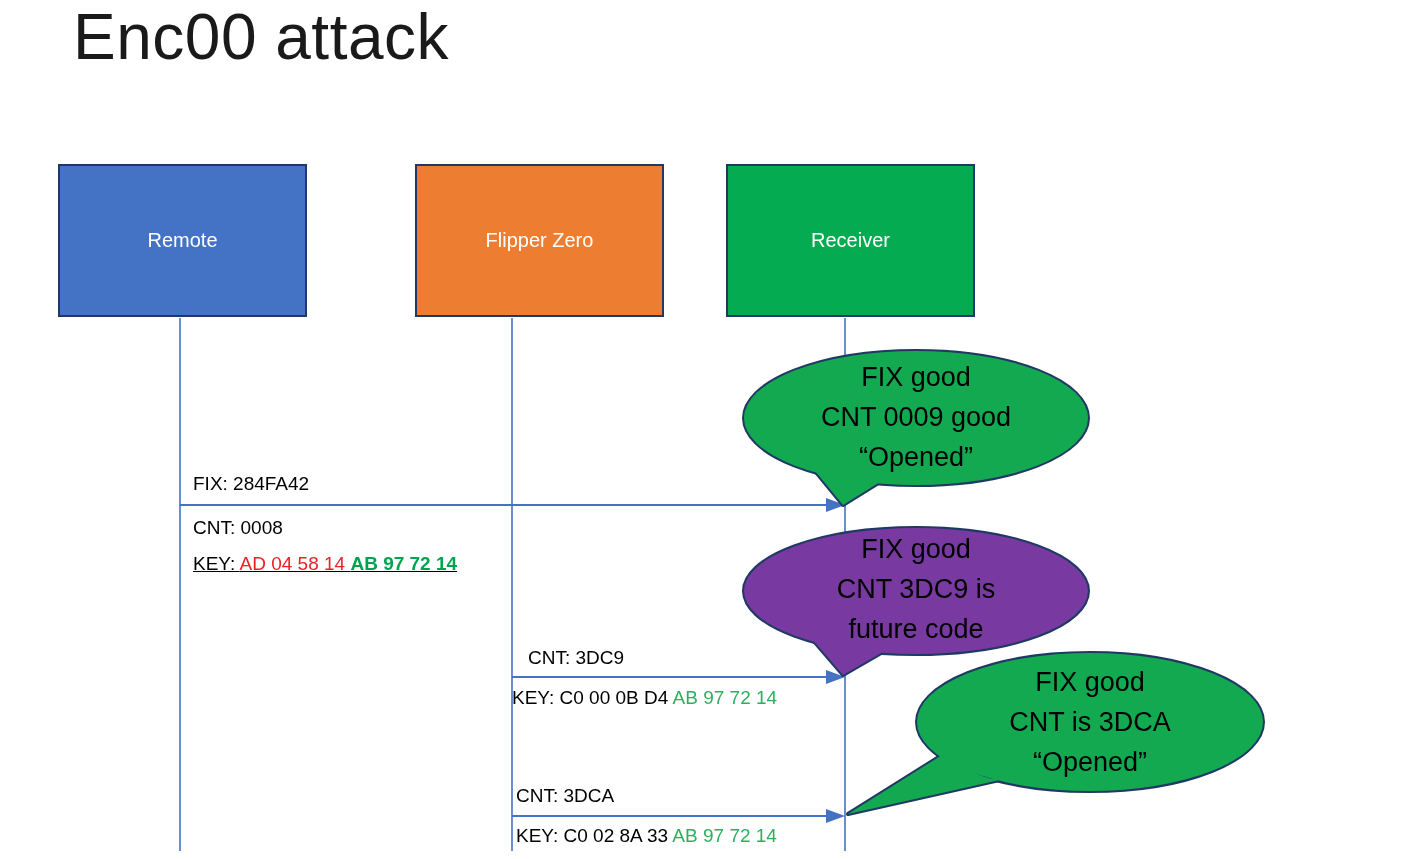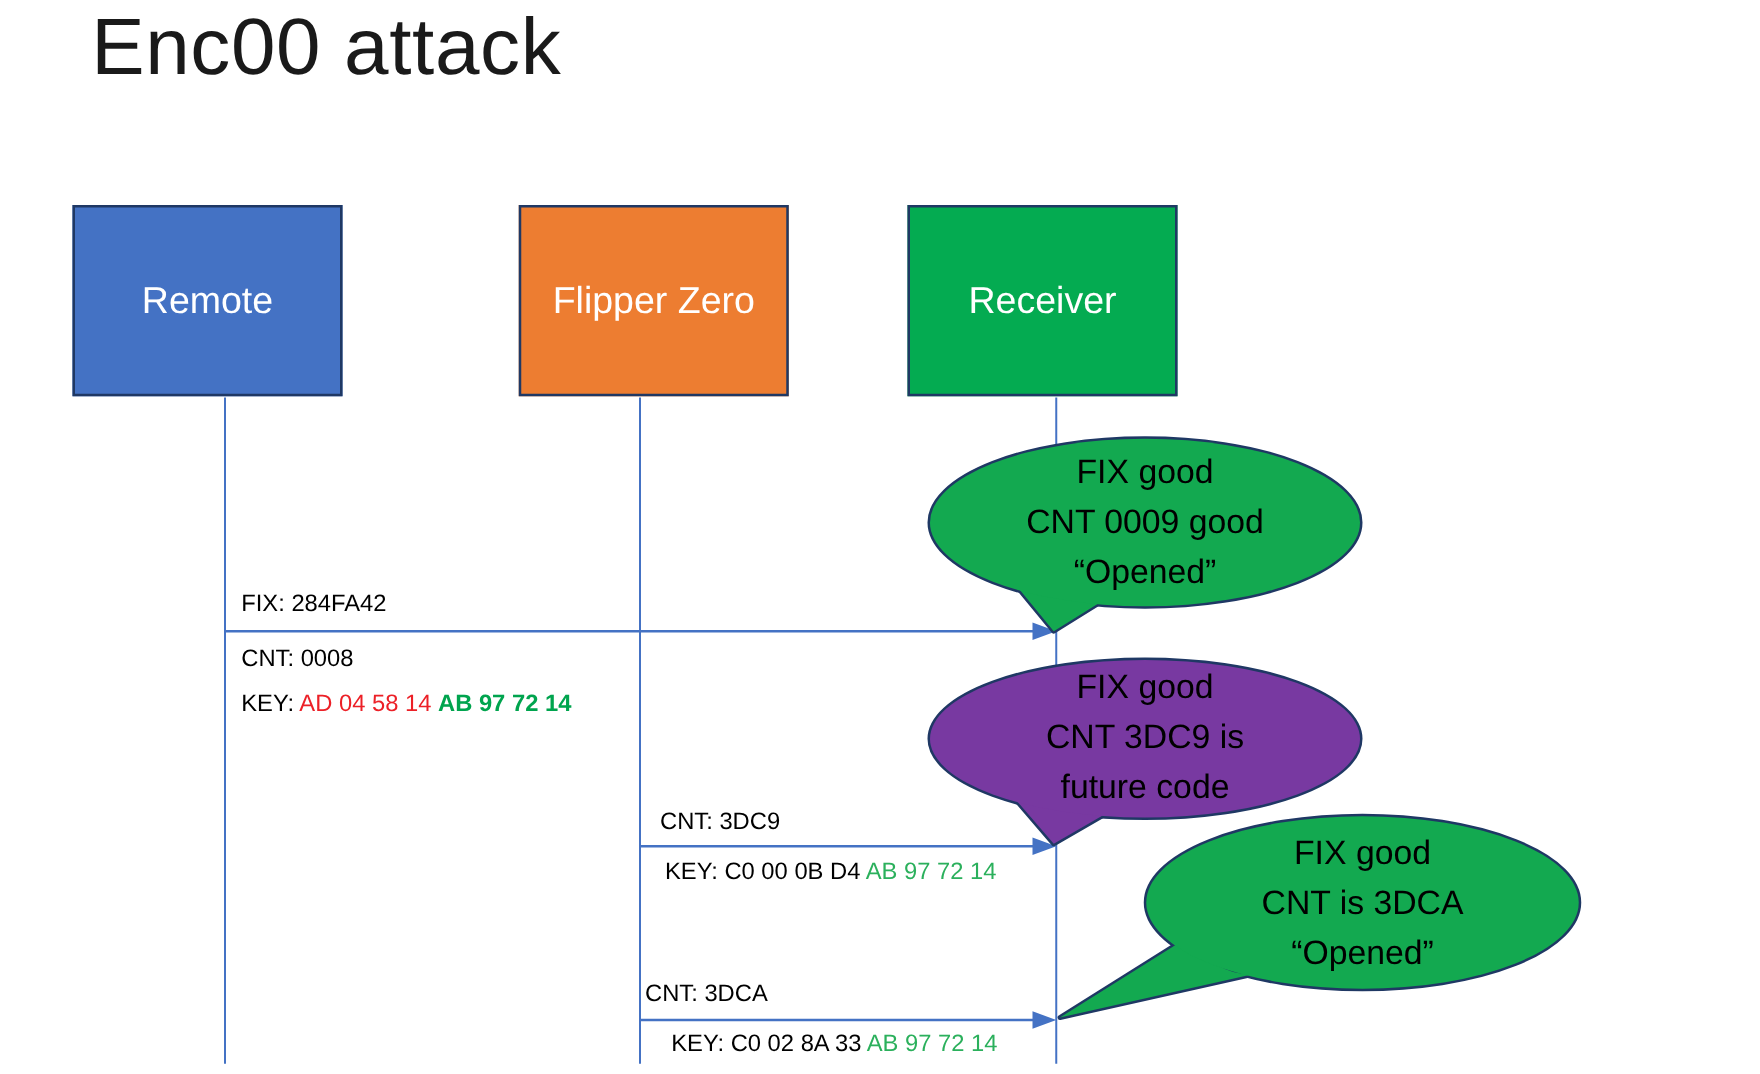--- a/index.html
+++ b/index.html
@@ -13,36 +13,36 @@
     font-family:"Liberation Sans","DejaVu Sans",sans-serif;
   }
   svg.diagram{position:absolute;left:0;top:0;width:1408px;height:859px;}
   .lifeline{stroke:var(--connector-blue,#4472C4);stroke-width:1.6;}
   .msg-line{stroke:var(--connector-blue,#4472C4);stroke-width:2;}
   .arrowhead{fill:var(--connector-blue,#4472C4);}
   .outline{fill:none;stroke:var(--shape-border,#1F3864);stroke-width:4;stroke-linejoin:round;}
   .fill-green{fill:var(--callout-green,#13A950);}
   .fill-purple{fill:var(--callout-purple,#7839A1);}
   .actor{
-    position:absolute;top:164px;width:216px;height:153px;box-sizing:border-box;
+    position:absolute;top:164px;width:249px;height:153px;box-sizing:border-box;
     border:2.5px solid var(--shape-border,#1F3864);
     display:flex;align-items:center;justify-content:center;
-    color:#ffffff;font-size:30px;
+    color:#ffffff;font-size:20px;
   }
   .actor-remote{left:58px;background:var(--remote-blue,#4472C4);}
   .actor-flipper{left:383px;background:var(--flipper-orange,#ED7D31);margin-left:32px;}
   .actor-receiver{left:726px;background:var(--receiver-green,#04AB51);}
   .msg{position:absolute;font-size:19px;color:#000;white-space:nowrap;line-height:34px;}
   .m1-above{left:193px;top:467px;}
   .m1-cnt{left:193px;top:511px;}
-  .m1-key{left:193px;top:547px;}
+  .m1-key{left:193px;top:547px;text-decoration:underline;}
   .m2-above{left:528px;top:641px;}
-  .m2-key{left:532px;top:681px;}
+  .m2-key{left:512px;top:681px;}
   .m3-above{left:516px;top:779px;}
-  .m3-key{left:516px;top:819px;margin-left:21px;}
+  .m3-key{left:516px;top:819px;}
   .seg-red{color:var(--key-red,#EC2027);}
   .seg-green-bold{color:var(--key-green-dark,#00A44E);font-weight:bold;}
   .seg-green{color:var(--key-green-light,#2BB05C);}
   .callout-text{
     position:absolute;width:320px;text-align:center;color:#000000;
     font-size:27px;line-height:40px;
   }
   .ct1{left:756px;top:357px;}
   .ct2{left:756px;top:529px;}
   .ct3{left:930px;top:662px;}

